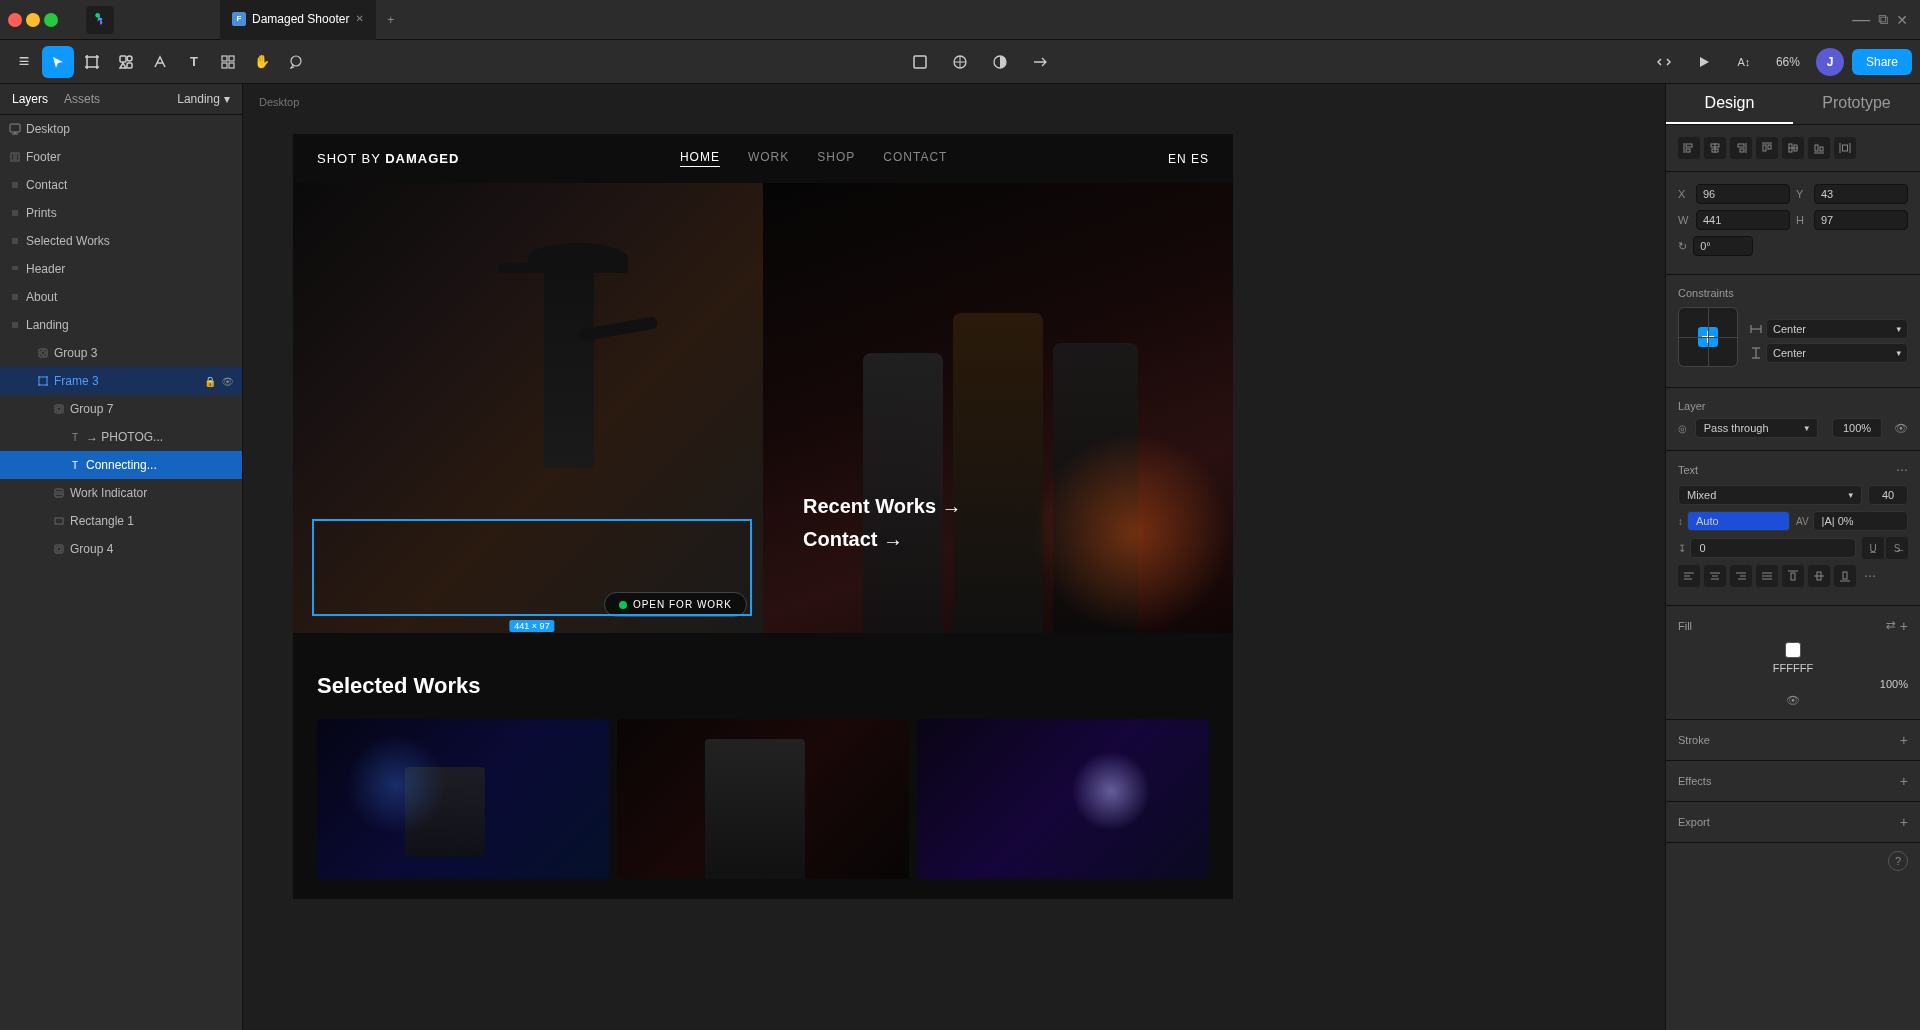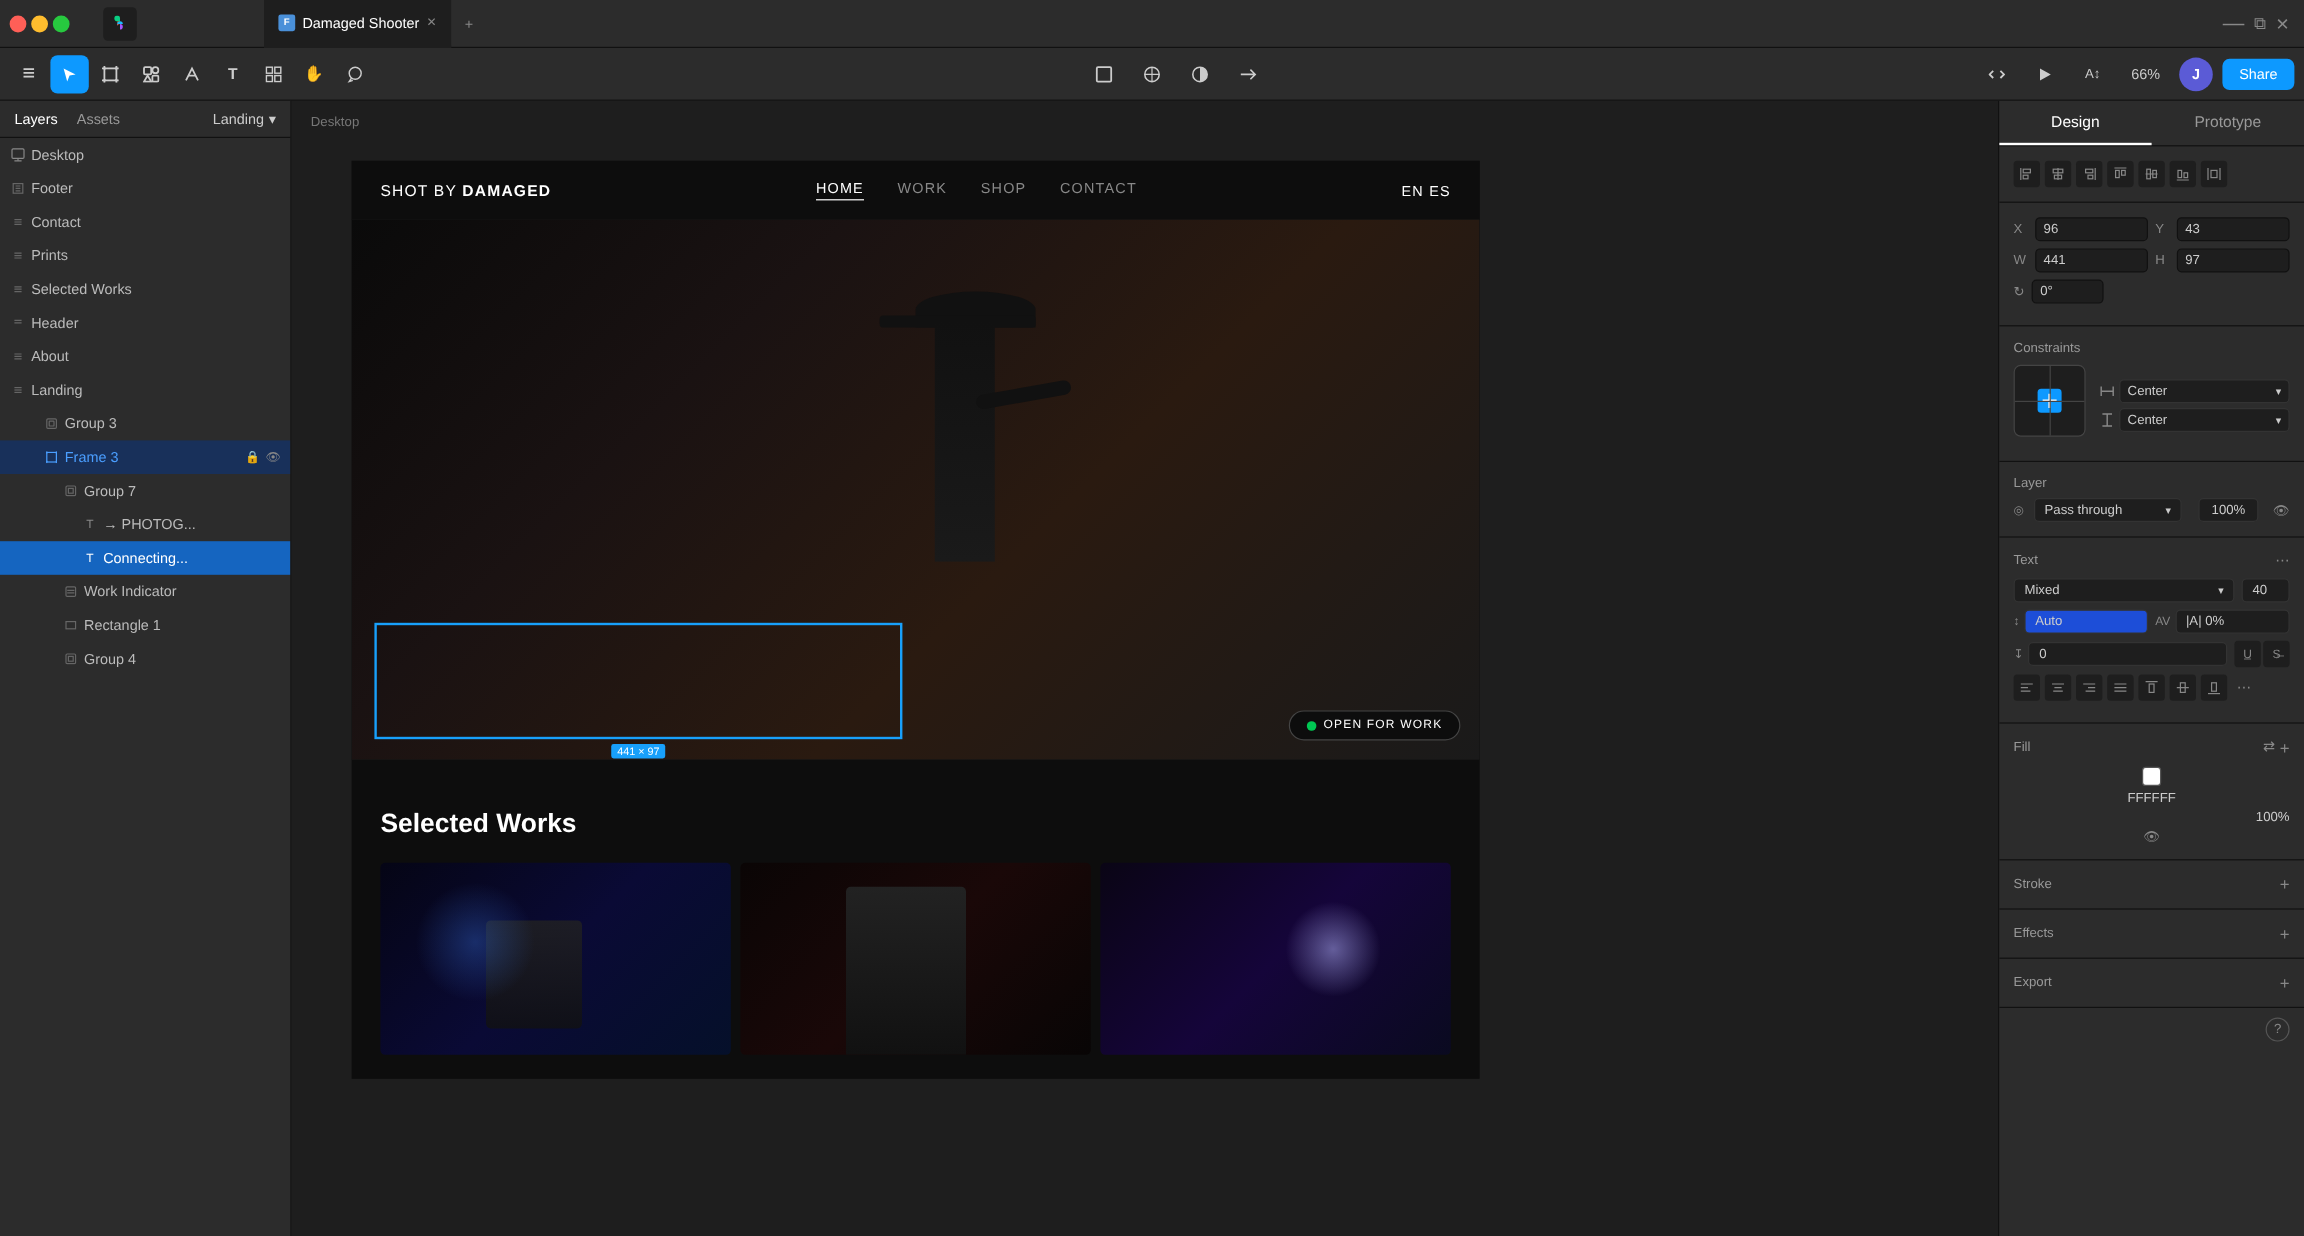--- a/index.html
+++ b/index.html
@@ -385,21 +385,21 @@
       overflow-y: auto;
     }
     .panel-tabs {
       display: flex;
       border-bottom: 1px solid #111;
     }
     .panel-tab {
       flex: 1;
       text-align: center;
       padding: 10px;
-      font-size: 13px;
+      font-size: 16px;
       color: #999;
       cursor: pointer;
       border-bottom: 2px solid transparent;
     }
     .panel-tab.active {
       color: #fff;
       border-bottom: 2px solid #fff;
     }
 
     .panel-section {
@@ -861,20 +861,36 @@
           <div class="hero-cta" style="position:absolute; bottom:16px; right:16px; background:#0d0d0d; border:1px solid #444; border-radius:20px; padding:6px 14px; display:flex; align-items:center; gap:6px; font-size:10px; color:#fff; letter-spacing:1px;">
             <div class="cta-dot"></div>
             <span>OPEN FOR WORK</span>
           </div>
 
           <div style="position:absolute; bottom:17px; left:19px; width:440px; height:97px; border:2px solid #18a0fb; pointer-events:none; z-index:20;">
             <div style="position:absolute; bottom:-18px; left:50%; transform:translateX(-50%); background:#18a0fb; color:#fff; font-size:9px; padding:1px 5px; border-radius:2px; white-space:nowrap;">441 × 97</div>
           </div>
         </div>
 
+        <div class="hero-right">
+          <div class="hero-right-img" style="position:absolute; width:100%; height:100%; background:linear-gradient(160deg, #050505 0%, #150808 40%, #2a1010 70%, #100505 100%);">
+
+            <div style="position:absolute; bottom:0; right:20px; width:350px; height:380px; display:flex; align-items:flex-end; gap:10px;">
+              <div style="width:80px; height:280px; background:linear-gradient(to bottom, #222, #111); border-radius:8px 8px 0 0; opacity:0.9;"></div>
+              <div style="width:90px; height:320px; background:linear-gradient(to bottom, #2a1a0a, #111); border-radius:8px 8px 0 0;"></div>
+              <div style="width:85px; height:290px; background:linear-gradient(to bottom, #1a1a1a, #0a0a0a); border-radius:8px 8px 0 0; opacity:0.85;"></div>
+            </div>
+
+            <div style="position:absolute; bottom:0; right:0; width:200px; height:200px; background:radial-gradient(circle, rgba(200,80,20,0.5) 0%, transparent 70%);"></div>
+          </div>
+          <div class="hero-right-links" style="position:absolute; bottom:70px; left:40px;">
+            <a class="hero-right-link" href="#" style="display:block; color:#fff; font-size:20px; font-weight:700; margin-bottom:10px; text-decoration:none;">Recent Works →</a>
+            <a class="hero-right-link" href="#" style="display:block; color:#fff; font-size:20px; font-weight:700; text-decoration:none;">Contact →</a>
+          </div>
+        </div>
       </div>
 
       <div class="selected-works">
         <div class="section-title">Selected Works</div>
         <div class="works-grid">
           <div class="work-item work-item-1" style="background:linear-gradient(135deg, #050515 0%, #0a0a35 50%, #05102a 100%); position:relative; overflow:hidden;">
             <div style="position:absolute; top:30%; left:30%; width:80px; height:90px; background:linear-gradient(to bottom, #222, #111); border-radius:4px; opacity:0.8;"></div>
             <div style="position:absolute; top:10%; left:10%; width:100px; height:100px; background:radial-gradient(circle, rgba(50,100,200,0.4) 0%, transparent 70%);"></div>
           </div>
           <div class="work-item work-item-2" style="background:linear-gradient(135deg, #0a0505 0%, #1a0808 50%, #080505 100%); position:relative; overflow:hidden;">
@@ -1034,21 +1050,21 @@
       <div style="display:flex; align-items:center; margin-bottom:8px;">
         <span class="panel-section-title" style="margin-bottom:0; flex:1;">Text</span>
         <span style="color:#888; font-size:12px; cursor:pointer;">⋯</span>
       </div>
 
       <div style="display:flex; align-items:center; gap:6px; margin-bottom:6px;">
         <div style="background:#1e1e1e; border:1px solid #333; border-radius:4px; padding:3px 8px; font-size:11px; color:#ccc; flex:1; display:flex; align-items:center; justify-content:space-between;">
           <span>Mixed</span>
           <span style="font-size:9px;">▾</span>
         </div>
-        <div style="background:#1e1e1e; border:1px solid #333; border-radius:4px; padding:3px 8px; font-size:11px; color:#ccc; width:40px; text-align:left;">40</div>
+        <div style="background:#1e1e1e; border:1px solid #333; border-radius:4px; padding:3px 8px; font-size:11px; color:#ccc; width:40px; text-align:center;">40</div>
       </div>
 
       <div style="display:flex; align-items:center; gap:6px; margin-bottom:6px;">
         <div style="display:flex; align-items:center; gap:4px; flex:1;">
           <span style="font-size:10px; color:#888;">↕</span>
           <div style="background:#1d4ed8; border:1px solid #333; border-radius:4px; padding:3px 8px; font-size:11px; color:#ccc; flex:1;">Auto</div>
         </div>
         <div style="display:flex; align-items:center; gap:4px; flex:1;">
           <span style="font-size:10px; color:#888;">AV</span>
           <div style="background:#1e1e1e; border:1px solid #333; border-radius:4px; padding:3px 8px; font-size:11px; color:#ccc; flex:1;">|A| 0%</div>

